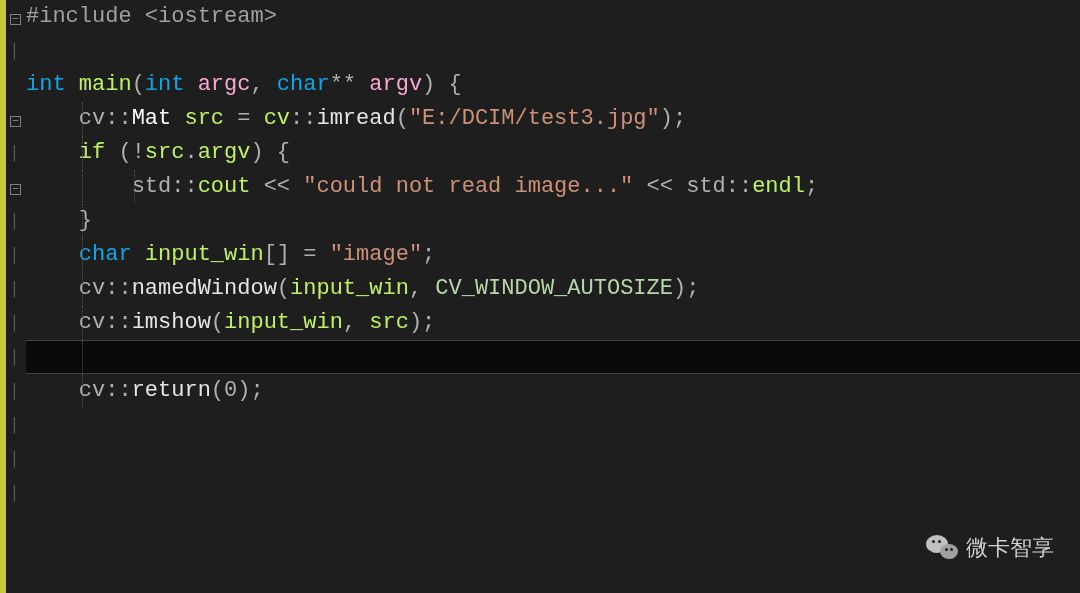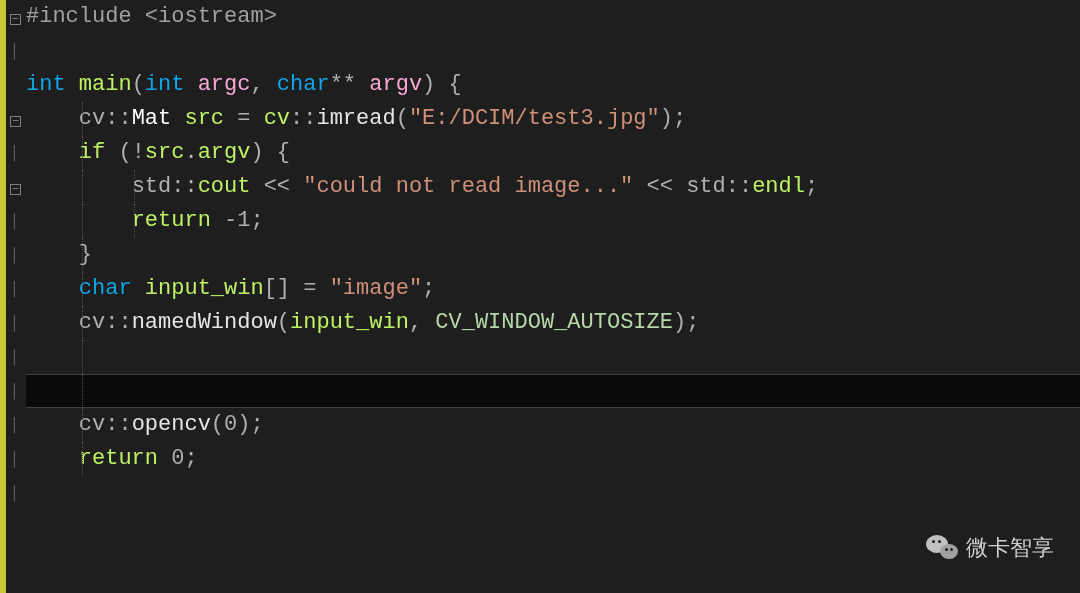--- a/index.html
+++ b/index.html
@@ -162,28 +162,26 @@
       <div class="fold-marker" style="top: 442px; color: rgb(96, 96, 96);">│</div>
       <div class="fold-marker" style="top: 476px; color: rgb(96, 96, 96);">│</div>
     </div>
   <div class="code-area" id="code-area">
       <div class="line"><span><span class="preprocessor">#include </span><span class="include-path">&lt;iostream&gt;</span></span></div>
       <div class="line"><span></span></div>
       <div class="line"><span><span class="keyword-type">int</span><span class="punct"> </span><span class="identifier">main</span><span class="paren">(</span><span class="keyword-type">int</span><span class="param"> argc</span><span class="punct">, </span><span class="keyword-type">char</span><span class="operator">**</span><span class="param"> argv</span><span class="paren">) </span><span class="punct">{</span></span></div>
       <div class="line"><span class="guide" style="left: 56px; height: 34px;"></span><span>    <span class="namespace">cv</span><span class="punct">::</span><span class="class-name">Mat</span><span class="identifier"> src </span><span class="operator">=</span><span class="identifier"> cv</span><span class="punct">::</span><span class="func">imread</span><span class="paren">(</span><span class="string">"E:/DCIM/test3.jpg"</span><span class="paren">)</span><span class="punct">;</span></span></div>
       <div class="line"><span class="guide" style="left: 56px; height: 34px;"></span><span>    <span class="keyword">if</span><span class="punct"> </span><span class="paren">(</span><span class="operator">!</span><span class="identifier">src</span><span class="punct">.</span><span class="identifier">argv</span><span class="paren">)</span><span class="punct"> {</span></span></div>
       <div class="line"><span class="guide" style="left: 56px; height: 34px;"></span><span class="guide" style="left: 108px; height: 34px;"></span><span>        <span class="namespace">std</span><span class="punct">::</span><span class="identifier">cout </span><span class="operator">&lt;&lt;</span><span class="punct"> </span><span class="string">"could not read image..."</span><span class="punct"> </span><span class="operator">&lt;&lt;</span><span class="punct"> </span><span class="namespace">std</span><span class="punct">::</span><span class="identifier">endl</span><span class="punct">;</span></span></div>
-      <div class="line"><span class="guide" style="left: 56px; height: 34px;"></span><span class="guide" style="left: 108px; height: 34px;"></span><span>        <span class="keyword">return</span><span class="punct"> </span><span class="operator">-</span><span class="number">1</span><span class="punct">;</span></span></div>
       <div class="line"><span class="guide" style="left: 56px; height: 34px;"></span><span>    <span class="punct">}</span></span></div>
       <div class="line"><span class="guide" style="left: 56px; height: 34px;"></span><span>    <span class="keyword-type">char</span><span class="identifier"> input_win</span><span class="paren">[]</span><span class="punct"> </span><span class="operator">=</span><span class="punct"> </span><span class="string">"image"</span><span class="punct">;</span></span></div>
       <div class="line"><span class="guide" style="left: 56px; height: 34px;"></span><span>    <span class="namespace">cv</span><span class="punct">::</span><span class="func">namedWindow</span><span class="paren">(</span><span class="identifier">input_win</span><span class="punct">, </span><span class="macro">CV_WINDOW_AUTOSIZE</span><span class="paren">)</span><span class="punct">;</span></span></div>
-      <div class="line"><span class="guide" style="left: 56px; height: 34px;"></span></div>
+      <div class="line"><span class="guide" style="left: 56px; height: 34px;"></span><span>    <span class="namespace">cv</span><span class="punct">::</span><span class="func">imshow</span><span class="paren">(</span><span class="identifier">input_win</span><span class="punct">, </span><span class="identifier">src</span><span class="paren">)</span><span class="punct">;</span></span></div>
       <div class="line cursor-line"><span class="guide" style="left: 56px; height: 34px;"></span><span>    </span></div>
-      <div class="line"><span class="guide" style="left: 56px; height: 34px;"></span><span>    <span class="namespace">cv</span><span class="punct">::</span><span class="func">opencv</span><span class="paren">(</span><span class="number">0</span><span class="paren">)</span><span class="punct">;</span></span></div>
-      <div class="line"><span class="guide" style="left: 56px; height: 34px;"></span><span>    <span class="keyword">return</span><span class="punct"> </span><span class="number">0</span><span class="punct">;</span></span></div>
+      <div class="line"><span class="guide" style="left: 56px; height: 34px;"></span><span>    <span class="namespace">cv</span><span class="punct">::</span><span class="func">return</span><span class="paren">(</span><span class="number">0</span><span class="paren">)</span><span class="punct">;</span></span></div>
     </div>
 </div>
 
 <div class="watermark">
   <div class="wechat-icon">
     <div class="bubble1">
       <div class="dot" style="left:6px;top:5px;"></div>
       <div class="dot" style="left:12px;top:5px;"></div>
     </div>
     <div class="bubble2">

